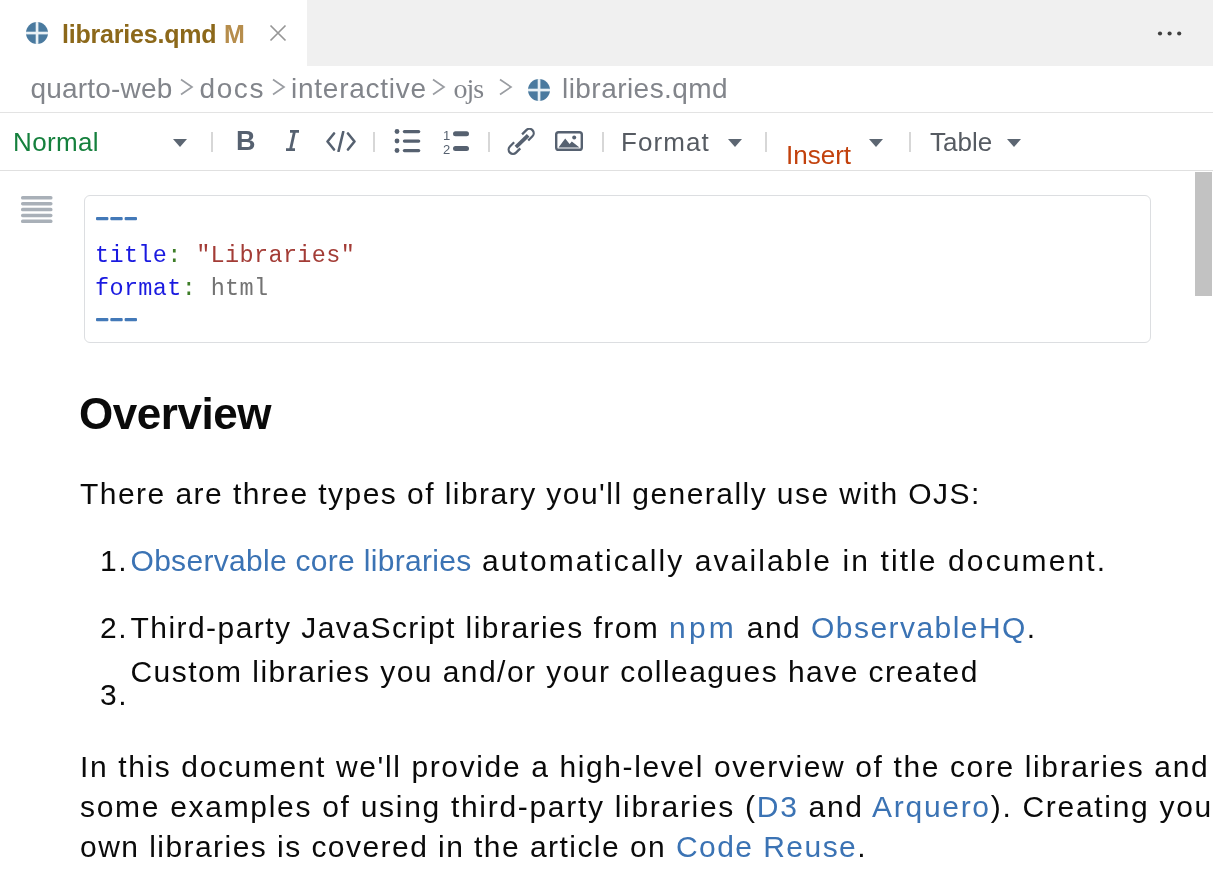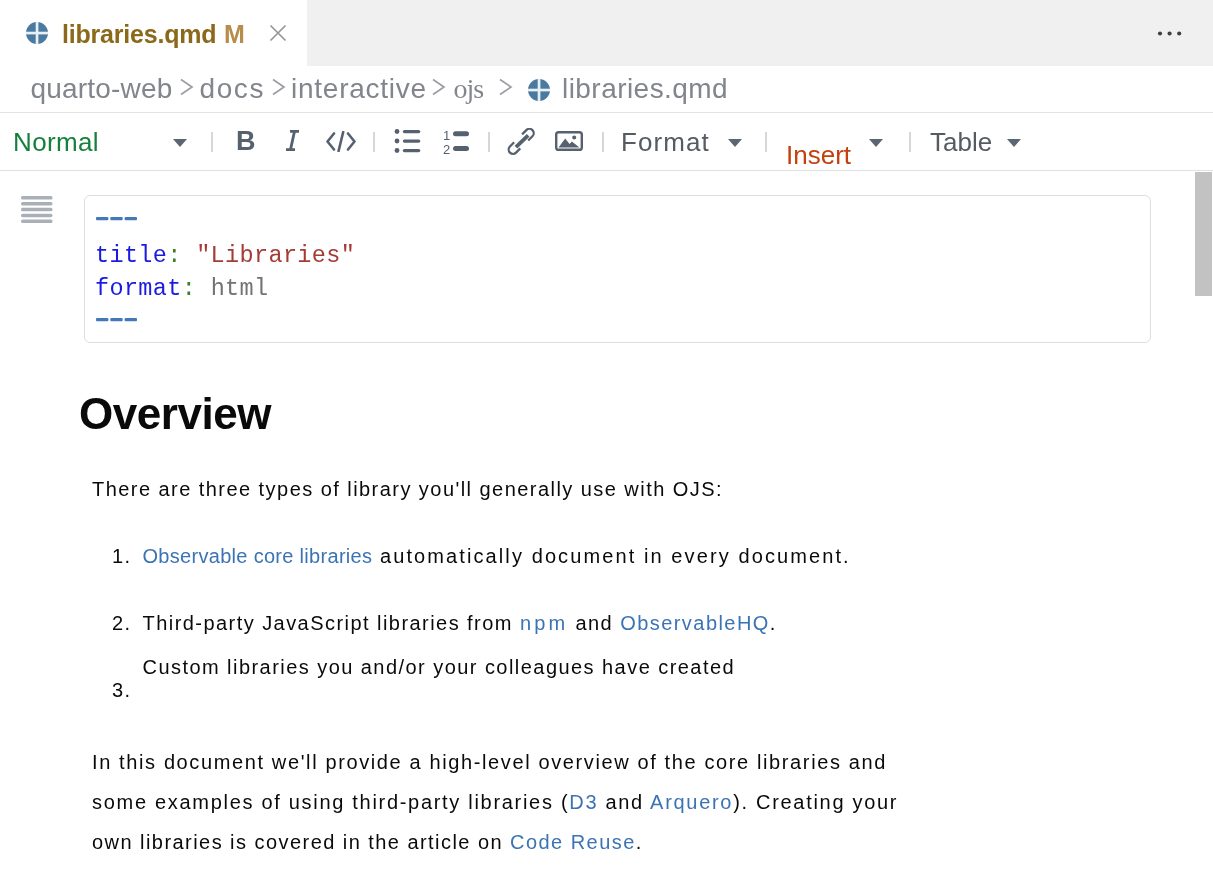--- a/index.html
+++ b/index.html
@@ -1,21 +1,21 @@
 <!DOCTYPE html>
 <html><head>
 <meta charset="utf-8">
 <style>
 * { margin:0; padding:0; box-sizing:border-box; }
 html,body { width:1213px; height:889px; background:#fff; font-family:"Liberation Sans",sans-serif; overflow:hidden; }
 body { position:relative; }
 .a { position:absolute; }
 .t { position:absolute; line-height:1; white-space:pre; }
 a.lk { color:#3b73b4; text-decoration-thickness:2.2px; text-underline-offset:3px; }
-.body-txt { font-size:20px; letter-spacing:1.45px; color:#0a0a0a;margin-left:12px; }
+.body-txt { font-size:30px; letter-spacing:1.45px; color:#0a0a0a; }
 .mono { font-family:"Liberation Mono",monospace; font-size:23.5px; letter-spacing:0.35px; }
 .bc { top:74.5px; font-size:28px; color:#82858b; }
 .bcv { top:77.5px; width:15px; height:18px; }
 </style>
 </head>
 <body>
 
 <div class="a" style="left:0;top:0;width:1213px;height:66px;background:#f0f0f0;"></div>
 <div class="a" style="left:0;top:0;width:307px;height:66px;background:#ffffff;"></div>
 
@@ -160,21 +160,21 @@
     </g>
 </svg>
 
 <div class="a" style="left:1195px;top:172px;width:17px;height:124px;background:#c2c2c2;"></div>
 
 <span class="t" style="left:79px;top:392.3px;font-size:44px;font-weight:bold;letter-spacing:-0.45px;color:#0a0a0a;">Overview</span>
 
 <span class="t body-txt" style="left:80px;top:479px;">There are three types of library you'll generally use with OJS:</span>
 
 <span class="t body-txt" style="left:100px;top:546.3px;">1.</span>
-<span class="t body-txt" style="left:130.5px;top:546.3px;"><a class="lk" style="letter-spacing:0.3px;">Observable core libraries</a><span style="letter-spacing:2.1px;"> automatically document in every document.</span></span>
+<span class="t body-txt" style="left:130.5px;top:546.3px;"><a class="lk" style="letter-spacing:0.3px;">Observable core libraries</a><span style="letter-spacing:2.1px;"> automatically available in title document.</span></span>
 
 <span class="t body-txt" style="left:100px;top:613px;">2.</span>
 <span class="t body-txt" style="left:130.5px;top:613px;">Third-party JavaScript libraries from <a class="lk" style="letter-spacing:3.2px;">npm</a> and <a class="lk">ObservableHQ</a>.</span>
 
 <span class="t body-txt" style="left:100px;top:679.5px;">3.</span>
 <span class="t body-txt" style="left:130.5px;top:657px;text-align:right;">Custom libraries you and/or your colleagues have created</span>
 
 <span class="t body-txt" style="left:80px;top:751.5px;letter-spacing:1.62px;">In this document we'll provide a high-level overview of the core libraries and</span>
 <span class="t body-txt" style="left:80px;top:791.5px;letter-spacing:1.7px;">some examples of using third-party libraries (<a class="lk">D3</a> and <a class="lk">Arquero</a>). Creating your</span>
 <span class="t body-txt" style="left:80px;top:831.5px;text-align:center;">own libraries is covered in the article on <a class="lk">Code Reuse</a>.</span>

